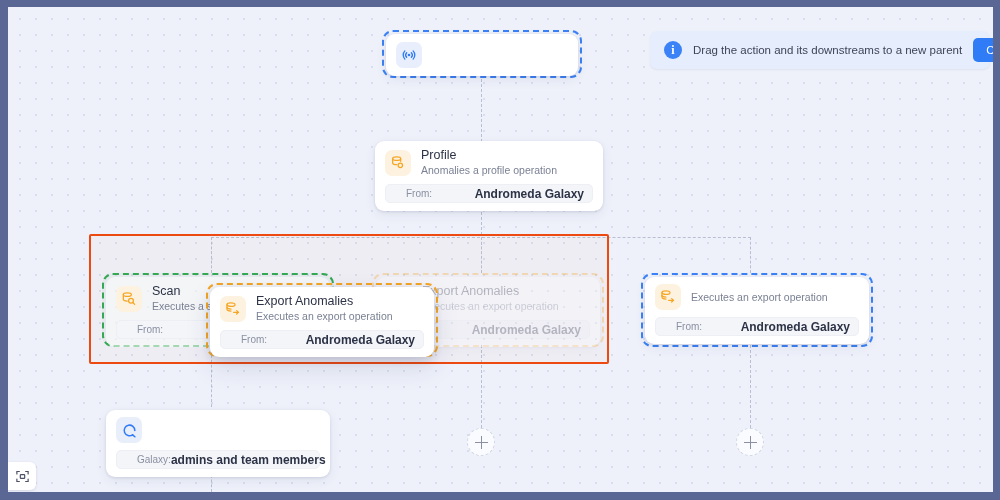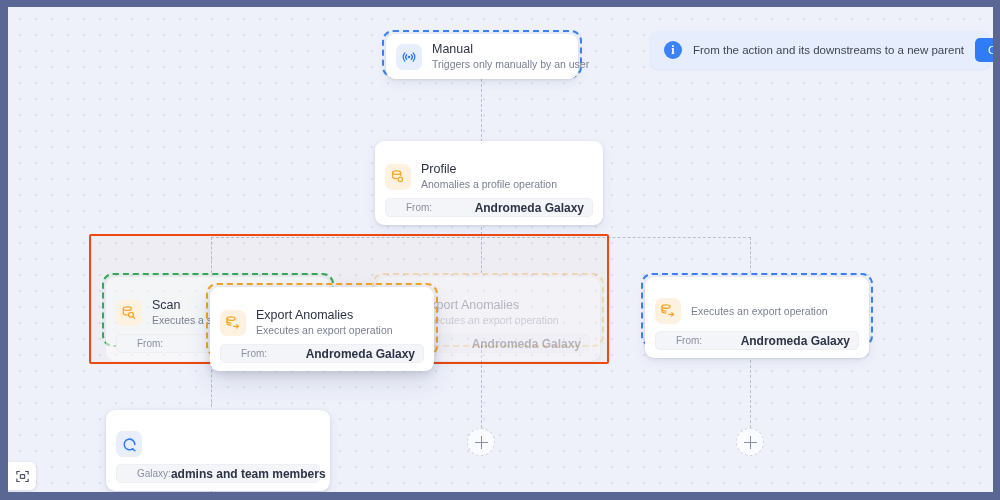--- a/index.html
+++ b/index.html
@@ -44,21 +44,21 @@
     height: 0;
   }
 
   
   .node {
     position: absolute;
     background: #ffffff;
     border-radius: 9px;
     box-shadow: 0 1px 3px rgba(40,50,90,.13), 0 4px 12px rgba(40,50,90,.07);
     box-sizing: border-box;
-    padding: 21px 10px 8px 10px;
+    padding: 7px 10px 8px 10px;
     display: flex;
     flex-direction: column;
     gap: 7px;
   }
   .node-head {
     display: flex;
     align-items: center;
     gap: 10px;
   }
   .node-icon {
@@ -252,24 +252,20 @@
       <div class="node-head">
         <div class="node-icon icon-blue">
           <svg width="16" height="16" viewBox="0 0 24 24" fill="none" stroke="#2f7cf6" stroke-width="2" stroke-linecap="round">
             <circle cx="12" cy="12" r="2" fill="#2f7cf6" stroke="none"></circle>
             <path d="M8.5 8.5a5 5 0 0 0 0 7"></path>
             <path d="M15.5 8.5a5 5 0 0 1 0 7"></path>
             <path d="M5.8 5.8a9 9 0 0 0 0 12.4"></path>
             <path d="M18.2 5.8a9 9 0 0 1 0 12.4"></path>
           </svg>
         </div>
-        <div class="node-titles">
-          <span class="node-title">Manual</span>
-          <span class="node-sub">Triggers only manually by an user</span>
-        </div>
       </div>
     </div>
 
     <div class="node" style="left:367px; top:134px; width:228px;">
       <div class="node-head">
         <div class="node-icon icon-amber">
           <svg width="16" height="16" viewBox="0 0 24 24" fill="none" stroke="#f5a623" stroke-width="1.9" stroke-linecap="round">
             <ellipse cx="10" cy="5.5" rx="6" ry="2.6"></ellipse>
             <path d="M4 5.5v6.5c0 1.4 2.7 2.6 6 2.6"></path>
             <path d="M16 5.5v4"></path>
@@ -404,18 +400,18 @@
         <path d="M3 8V4h4"></path>
         <path d="M21 8V4h-4"></path>
         <path d="M3 16v4h4"></path>
         <path d="M21 16v4h-4"></path>
         <rect x="8.5" y="9" width="7" height="6" rx="1"></rect>
       </svg>
     </div>
 
     <div id="banner" style="left:642px; top:24px; width:340px; height:38px;">
       <span class="info-dot">i</span>
-      <span class="banner-text">From the action and its downstreams to a new parent</span>
+      <span class="banner-text">Drag the action and its downstreams to a new parent</span>
       <button class="cancel-btn">Cancel</button>
     </div>
 
   </div>
 </div>
 
 </body></html>

